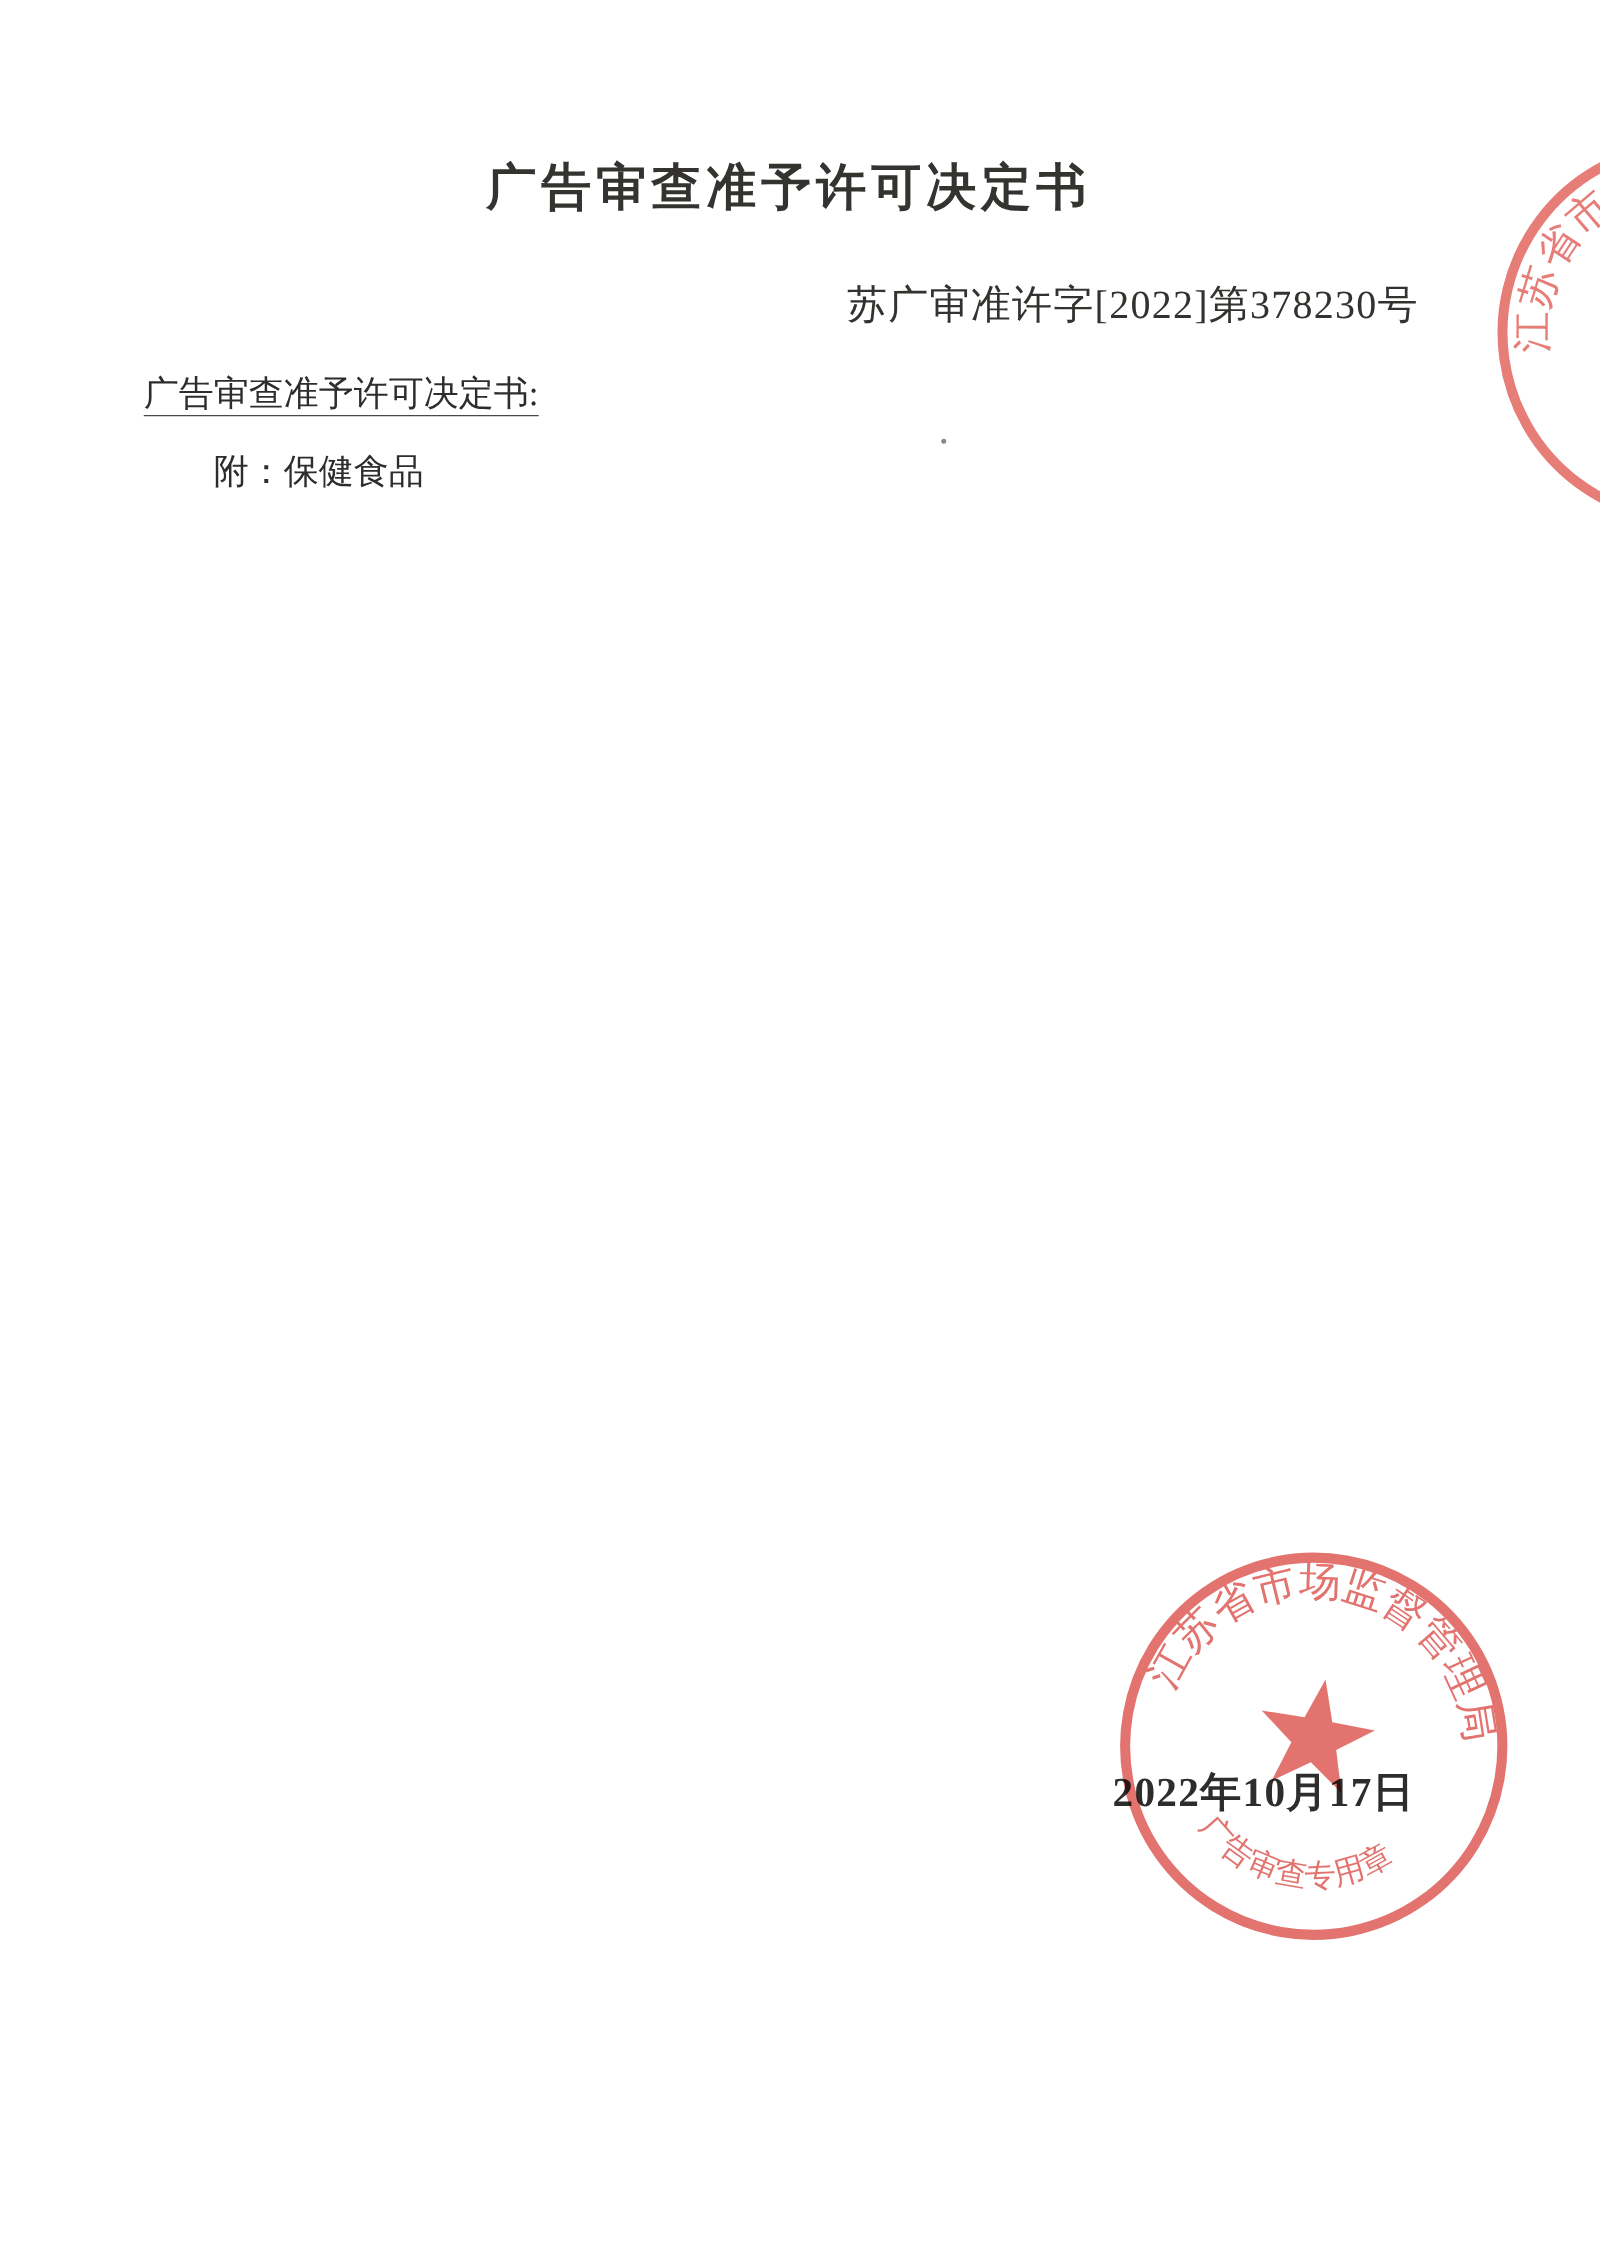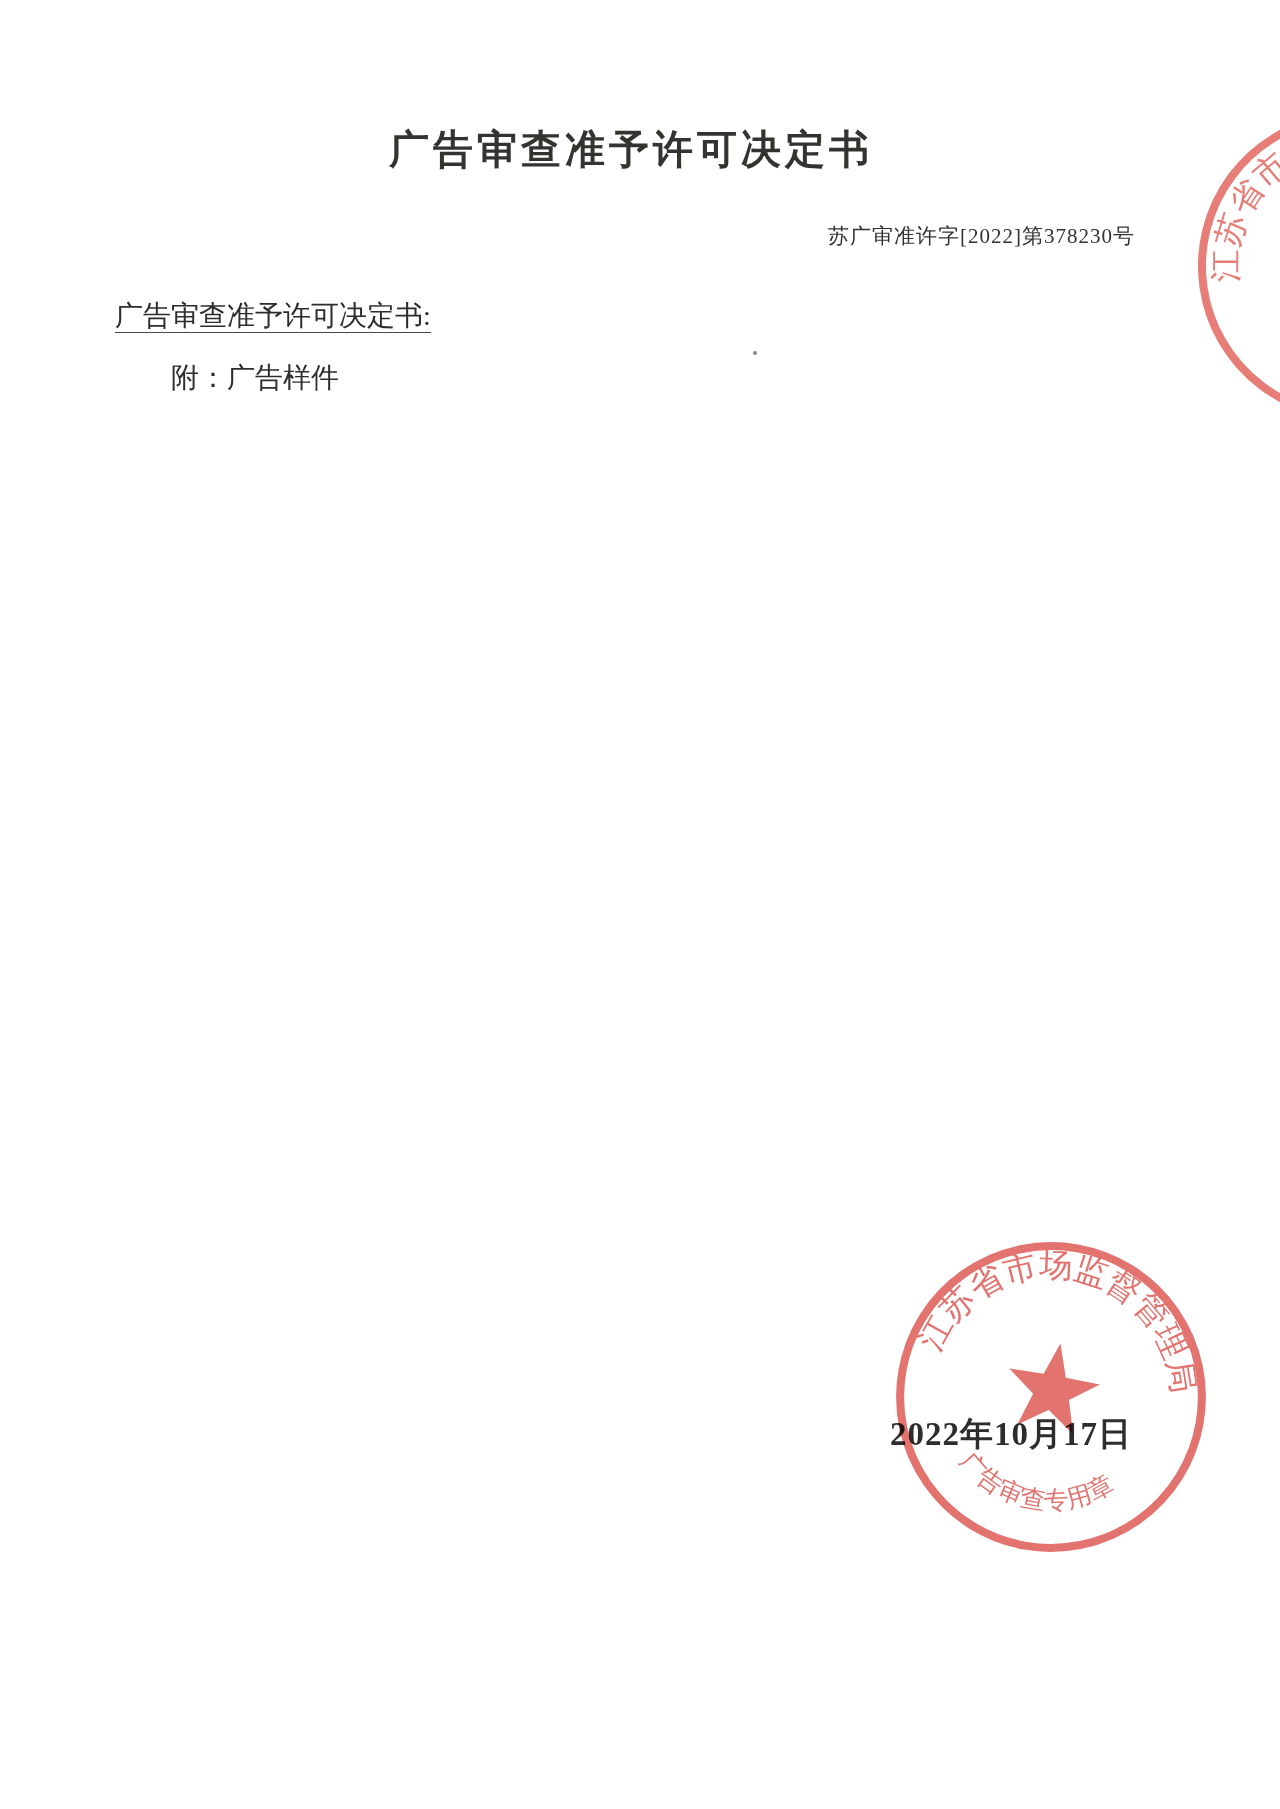--- a/index.html
+++ b/index.html
@@ -19,21 +19,21 @@
     text-align:center;
     font-size:40px;
     letter-spacing:4px;
     font-weight:600;
     color:#343330;
   }
   .doc-number{
     position:absolute;
     top:222px;
     right:145px;
-    font-size:21px;
+    font-size:32px;
     letter-spacing:1px;
     color:#33322f;
   }
   .content{
     position:absolute;
     left:115px;
     top:288px;
     width:1007px;
     font-size:28px;
     line-height:56px;
@@ -110,21 +110,21 @@
   <div class="doc-number">苏广审准许字[2022]第378230号</div>
 
   <div class="artifact-dot"></div>
 
   <div class="content">
     <div class="addressee"><span class="u">广告审查准予许可决定书:</span></div>
 
 
 
 
-    <p class="attachment">附：广告样件</p>
+    <p class="attachment">附：保健食品</p>
   </div>
 
   <div class="signature-date">2022年10月17日</div>
 
   <svg class="seal-bottom" viewBox="0 0 340 340" xmlns="http://www.w3.org/2000/svg">
     <g fill="none" stroke="#dd5a55">
       <circle cx="170" cy="170" r="150" stroke-width="8"></circle>
       <path id="sealTopArc" d="M 50 170 A 120 120 0 0 1 290 170" stroke="none"></path>
       <path id="sealBottomArc" d="M 62 196 A 111 111 0 0 0 278 196" stroke="none"></path>
     </g>

